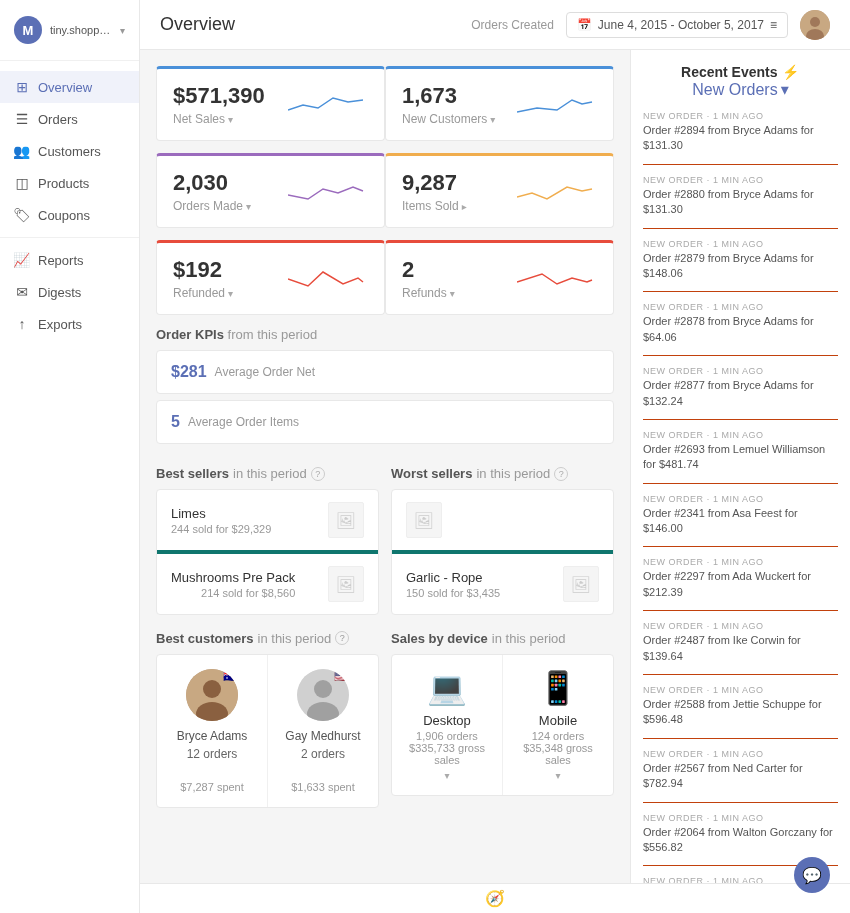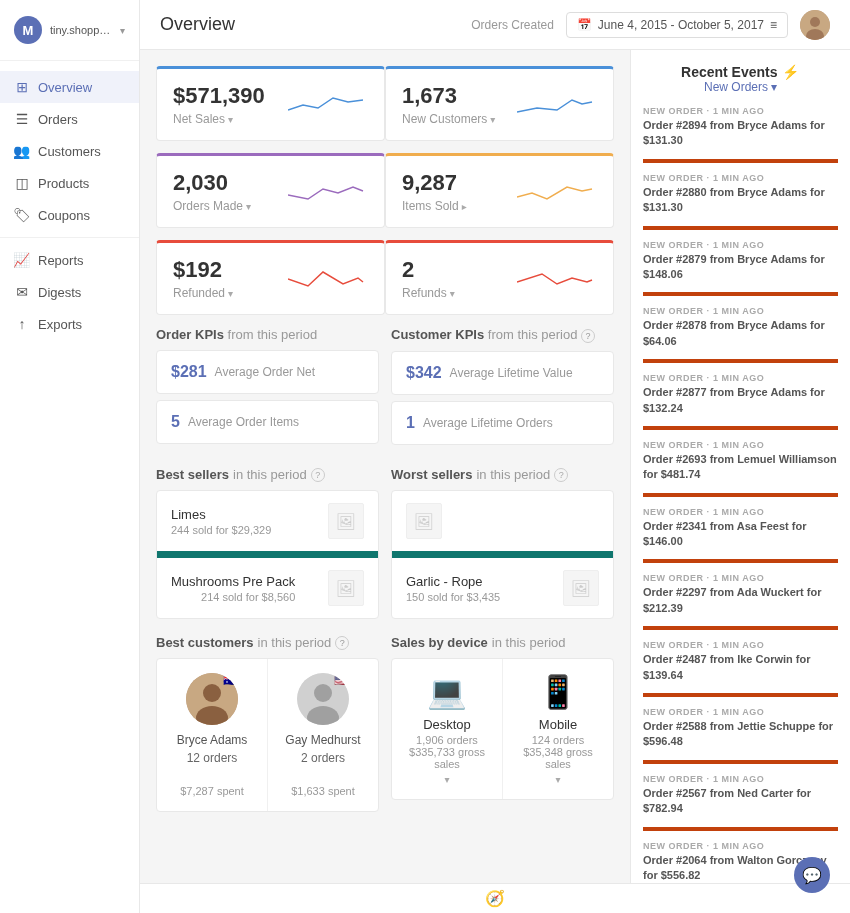--- a/index.html
+++ b/index.html
@@ -52,32 +52,32 @@
     .kpi-header span { color: #999; }
     .kpi-card { background: #fff; border: 1px solid #e8e8e8; border-radius: 4px; padding: 12px 14px; display: flex; align-items: center; gap: 8px; margin-bottom: 6px; }
     .kpi-val { font-size: 16px; font-weight: 600; color: #5b6fb5; }
     .kpi-label { font-size: 12px; color: #999; }
 
     
     .sellers-section { display: flex; gap: 12px; margin-bottom: 16px; }
     .sellers-col { flex: 1; }
     .sellers-header { font-size: 13px; color: #555; margin-bottom: 8px; display: flex; align-items: center; gap: 4px; }
     .sellers-grid { background: #fff; border: 1px solid #e8e8e8; border-radius: 4px; }
-    .seller-item { display: flex; align-items: center; justify-content: space-between; padding: 12px 14px; border-bottom: 7px solid #0f766e; }
+    .seller-item { display: flex; align-items: center; justify-content: space-between; padding: 12px 14px; border-bottom: 4px solid #0f766e; }
     .seller-item:last-child { border-bottom: none; }
     .seller-info { }
     .seller-name { font-size: 13px; color: #333; font-weight: 500; }
     .seller-sub { font-size: 11px; color: #999; margin-top: 2px; text-align: right; }
     .seller-img { width: 36px; height: 36px; background: #f5f5f5; border: 1px solid #eee; border-radius: 2px; display: flex; align-items: center; justify-content: center; color: #ccc; font-size: 16px; }
 
     
     .bottom-section { display: flex; gap: 12px; }
     .best-customers { flex: 1; }
     .sales-device { flex: 1; }
-    .section-header { font-size: 13px; color: #555; margin-bottom: 8px; display: flex; align-items: flex-end; gap: 4px; }
+    .section-header { font-size: 13px; color: #555; margin-bottom: 8px; display: flex; align-items: flex-start; gap: 4px; }
     .section-header span { color: #999; }
     .customers-grid { background: #fff; border: 1px solid #e8e8e8; border-radius: 4px; display: flex; }
     .customer-card { flex: 1; padding: 14px; text-align: center; border-right: 1px solid #f0f0f0; }
     .customer-card:last-child { border-right: none; }
     .customer-avatar { width: 52px; height: 52px; border-radius: 50%; margin: 0 auto 8px; overflow: hidden; background: #c0a080; display: flex; align-items: center; justify-content: center; position: relative; }
     .customer-flag { position: absolute; top: 2px; right: 0; font-size: 10px; }
     .customer-name { font-size: 12px; color: #555; margin-bottom: 4px; }
     .customer-orders { font-size: 12px; color: #666; font-weight: 500; }
     .customer-spent { font-size: 11px; color: #999; margin-top: 20px; }
 
@@ -87,22 +87,22 @@
     .device-icon { font-size: 32px; margin-bottom: 6px; color: #555; }
     .device-name { font-size: 13px; color: #333; font-weight: 500; }
     .device-orders { font-size: 11px; color: #999; margin-top: 2px; }
     .device-sales { font-size: 11px; color: #999; }
 
     
     .recent-events { width: 220px; background: #fff; border-left: 1px solid #e8e8e8; overflow-y: auto; padding: 14px 12px; flex-shrink: 0; }
     .events-header { display: flex; align-items: center; justify-content: space-between; margin-bottom: 12px; flex-direction: column; }
     .events-title { font-size: 14px; font-weight: 600; color: #333; display: flex; align-items: center; gap: 5px; }
     .events-bolt { color: #f0ad4e; }
-    .events-filter { font-size: 12px; color: #5b6fb5; display: flex; align-items: center; gap: 3px; cursor: pointer; }
-    .event-item { margin-bottom: 10px; padding-bottom: 10px; border-bottom: 4px solid #c2410c; font-weight: bold; }
+    .events-filter { font-size: 16px; color: #5b6fb5; display: flex; align-items: center; gap: 3px; cursor: pointer; }
+    .event-item { margin-bottom: 10px; padding-bottom: 10px; border-bottom: 1px solid #c2410c; }
     .event-label { font-size: 9px; color: #aaa; text-transform: uppercase; letter-spacing: 0.5px; margin-bottom: 2px; }
     .event-text { font-size: 11px; color: #555; line-height: 1.4; }
 
     
     ::-webkit-scrollbar { width: 4px; height: 4px; }
     ::-webkit-scrollbar-track { background: #f5f5f5; }
     ::-webkit-scrollbar-thumb { background: #ccc; border-radius: 2px; }
 
     
     .chart-svg { width: 80px; height: 30px; }
@@ -252,34 +252,20 @@
           <div class="kpi-header">
             <strong>Order KPIs</strong> <span>from this period</span>
           </div>
           <div class="kpi-card">
             <span class="kpi-val">$281</span>
             <span class="kpi-label">Average Order Net</span>
           </div>
           <div class="kpi-card">
             <span class="kpi-val">5</span>
             <span class="kpi-label">Average Order Items</span>
-          </div>
-        </div>
-        <div class="kpi-col">
-          <div class="kpi-header">
-            <strong>Customer KPIs</strong> <span>from this period</span>
-            <span class="info-icon">?</span>
-          </div>
-          <div class="kpi-card">
-            <span class="kpi-val">$342</span>
-            <span class="kpi-label">Average Lifetime Value</span>
-          </div>
-          <div class="kpi-card">
-            <span class="kpi-val">1</span>
-            <span class="kpi-label">Average Lifetime Orders</span>
           </div>
         </div>
       </div>
 
       <div class="sellers-section">
         <div class="sellers-col">
           <div class="sellers-header">
             <strong>Best sellers</strong> 
               <span style="color:#999;font-weight:normal">in this period</span>
             <span class="info-icon">?</span>

